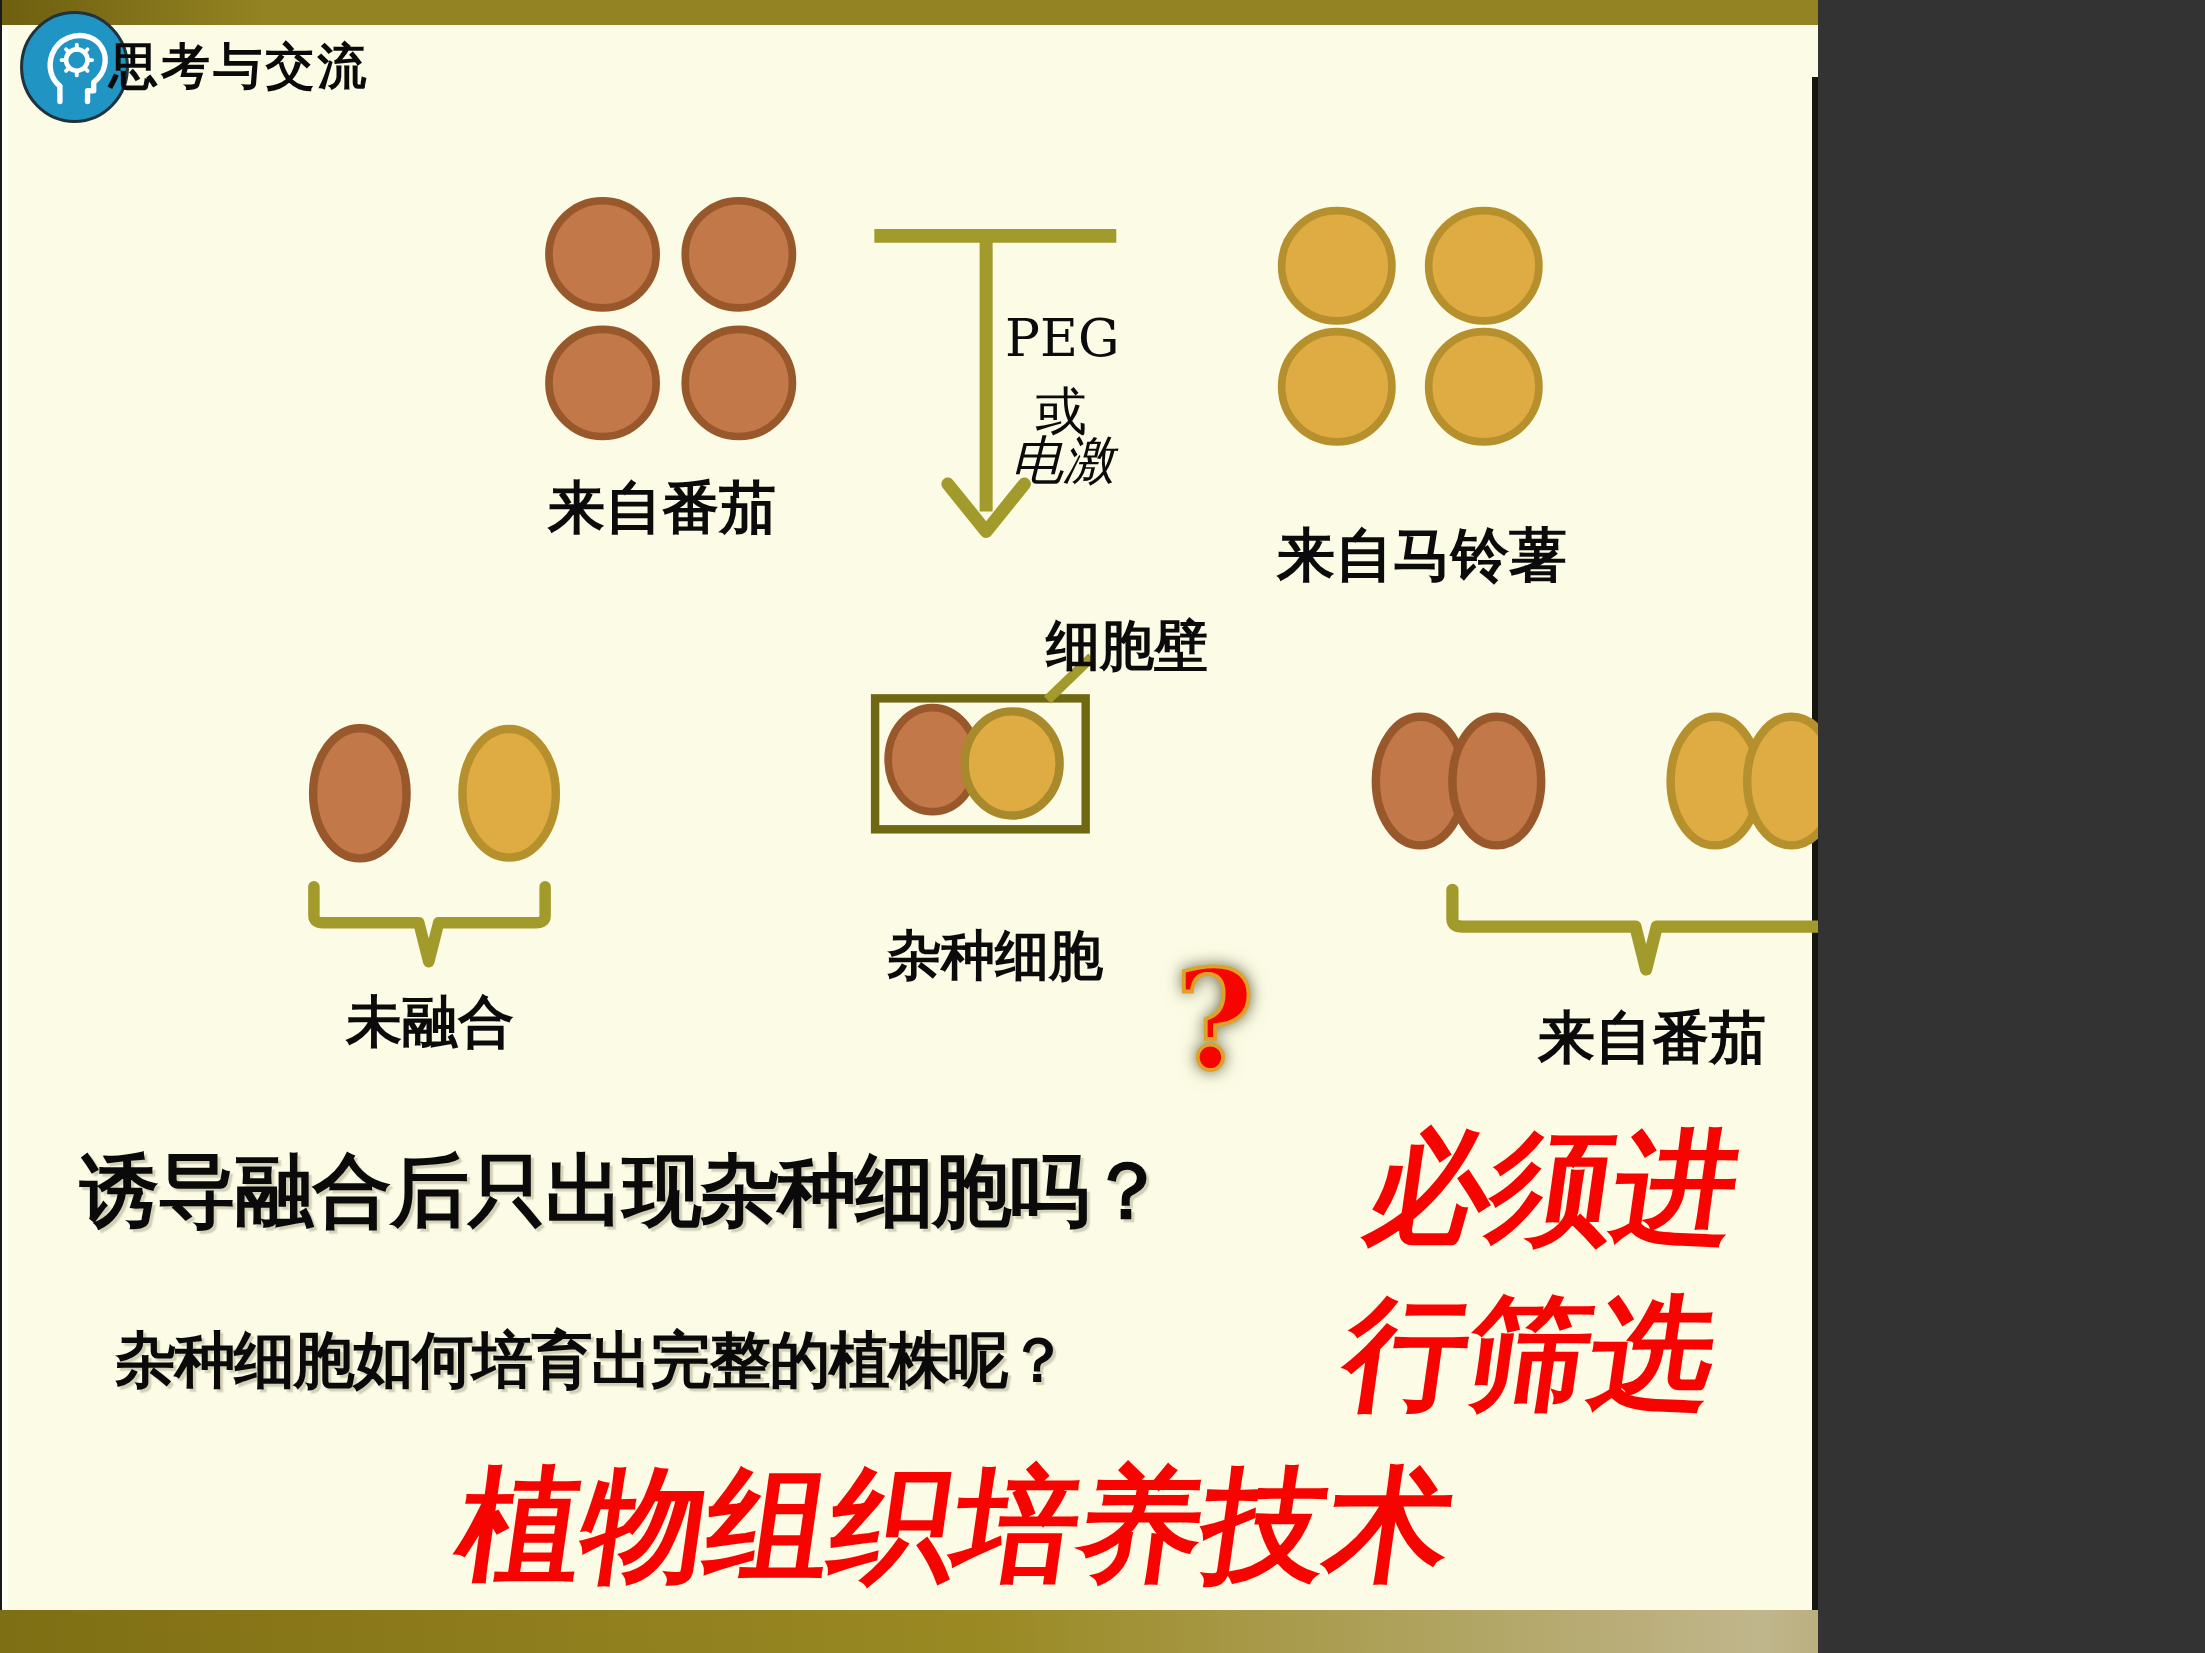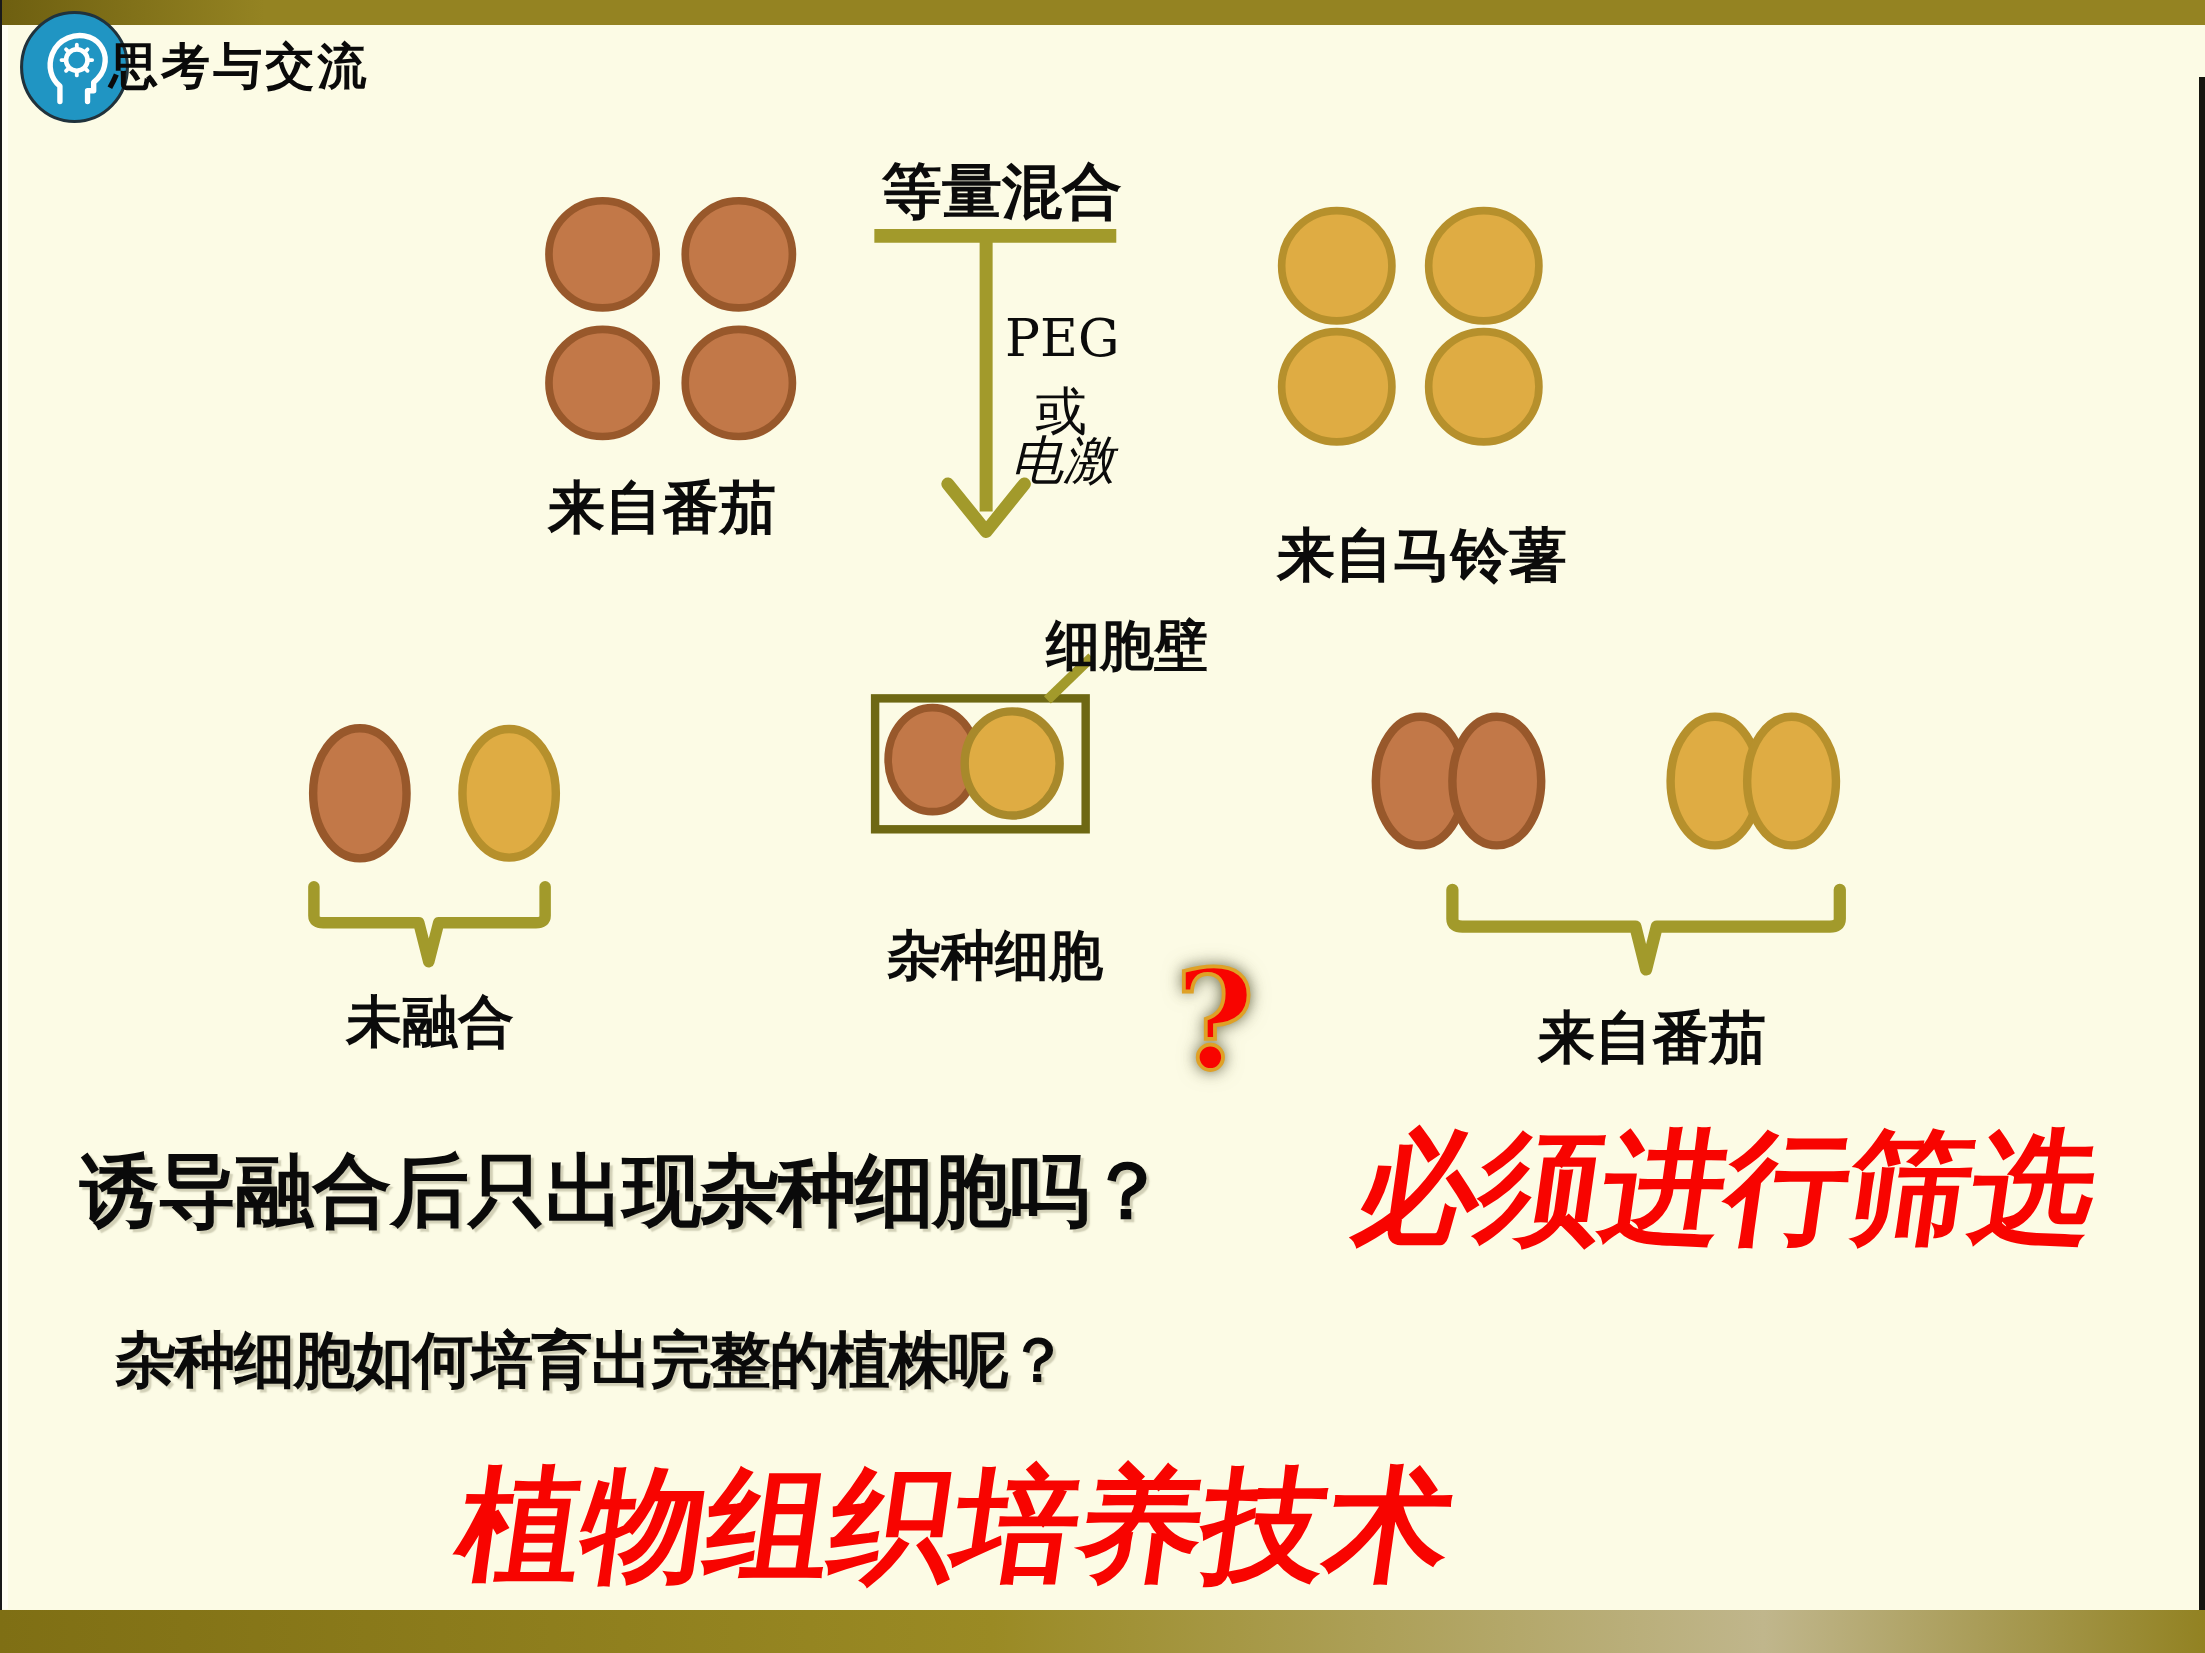--- a/index.html
+++ b/index.html
@@ -1,17 +1,17 @@
 <!DOCTYPE html>
 <html style="--bg: #FCFBE5; --bar-olive: #948322; --olive-line: #A29A2B; --box-olive: #6E6813; --tomato-fill: #C27848; --tomato-stroke: #98582B; --potato-fill: #DFAC43; --potato-stroke: #B6902C; --red: #F80400; --gold-outline: #DFA126; --icon-blue: #2095C3;font-size:12.3px"><head>
 <meta charset="utf-8">
 <style>
   html,body{margin:0;padding:0;background:#333;}
   .stage{
-    position:relative;width:2205px;height:1654px;overflow:hidden;
+    position:relative;width:1818px;height:1654px;overflow:hidden;
     background:var(--bg,#FCFBE5);
     font-family:"Liberation Sans","DejaVu Sans",sans-serif;
   }
   
   .top-bar{position:absolute;left:0;top:0;width:2205px;height:25px;
     background:linear-gradient(90deg,#6e5f10 0%,#948322 12%,#948322 100%);}
   .bottom-bar{position:absolute;left:0;top:1610px;width:2205px;height:44px;
     background:linear-gradient(90deg,#7f6f14 0%,#9a8a24 45%,#c0b68c 80%,#928222 100%);}
   .left-dark-strip{position:absolute;left:0;top:0;width:2.3px;height:1654px;background:#1a1a1a;}
   .left-light-strip{position:absolute;left:2.3px;top:25px;width:6.1px;height:1584px;background:#fffef2;}
@@ -111,21 +111,20 @@
       <ellipse cx="1855" cy="1020" rx="58" ry="84"></ellipse>
       <ellipse cx="1955" cy="1020" rx="58" ry="84"></ellipse>
     </g>
     <g style="fill:var(--potato-fill);stroke:var(--potato-stroke)" stroke-width="11">
       <ellipse cx="2240" cy="1020" rx="58" ry="84"></ellipse>
       <ellipse cx="2340" cy="1020" rx="58" ry="84"></ellipse>
     </g>
     <path d="M1897,1162 L1897,1200 Q1897,1210 1910,1210 L2136,1210 L2150,1266 L2164,1210 L2390,1210 Q2403,1210 2403,1200 L2403,1162" fill="none" stroke="var(--olive-line)" stroke-width="16" stroke-linecap="round" stroke-linejoin="round"></path>
   </svg>
 
-  <div class="abs serif mix-label">等量混合</div>
   <div class="abs serif peg-label">PEG</div>
   <div class="abs serif or-label">或</div>
   <div class="abs serif shock-label">电激</div>
   <div class="abs serif tomato-label">来自番茄</div>
   <div class="abs serif potato-label">来自马铃薯</div>
   <div class="abs serif cellwall-label">细胞壁</div>
   <div class="abs serif unfused-label">未融合</div>
   <div class="abs serif hybrid-label">杂种细胞</div>
   <div class="abs serif selffused-label">来自番茄</div>
   <div class="abs question-mark">?</div>

